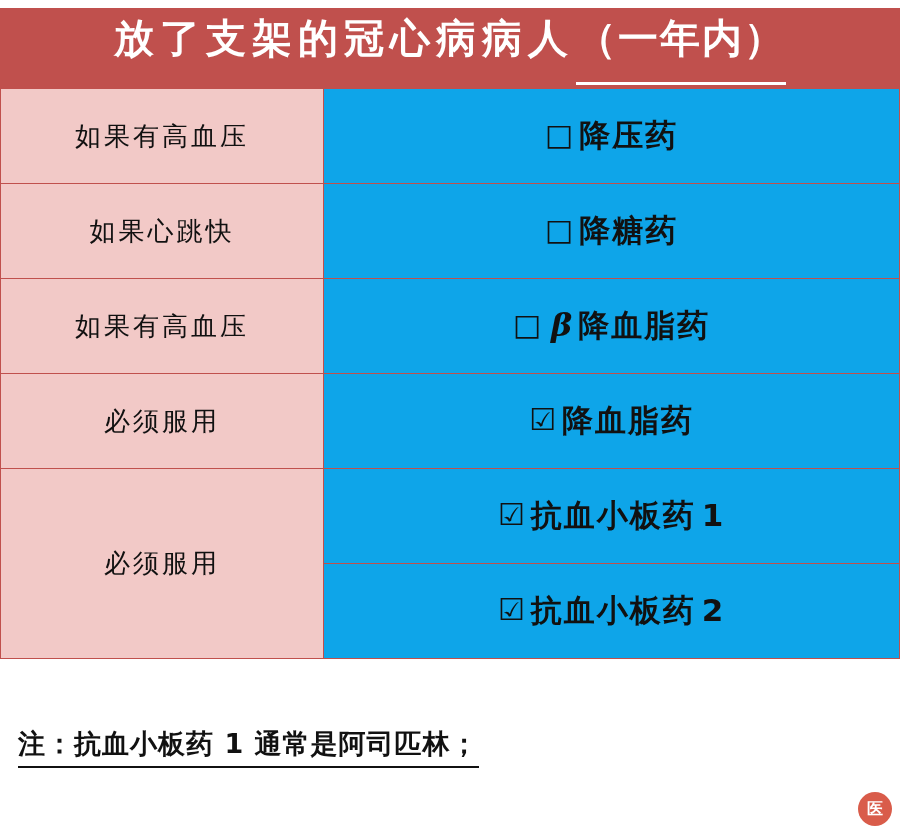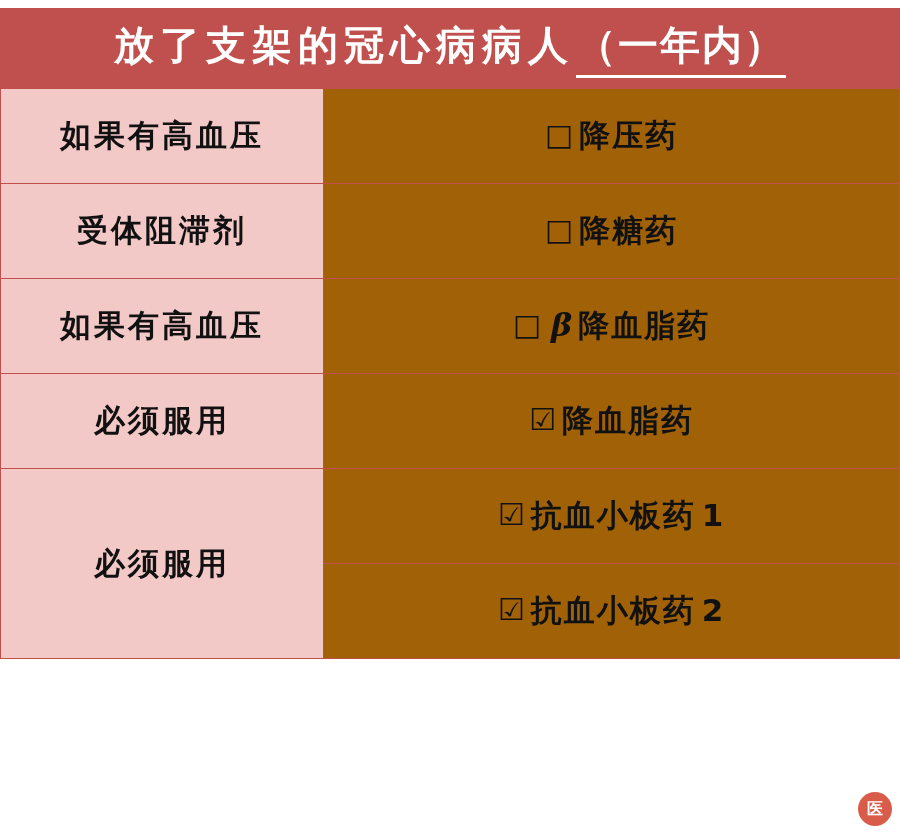--- a/index.html
+++ b/index.html
@@ -26,47 +26,47 @@
     color:#ffffff;
     font-size:40px;
     font-weight:bold;
     letter-spacing:4px;
     white-space:nowrap;
     display:flex;align-items:baseline;
   }
   .title-main{letter-spacing:6px;}
   .title-paren{
     border-bottom:3px solid #ffffff;
-    padding-bottom:2px;
+    padding-bottom:16px;
     margin-left:2px;
     letter-spacing:2px;
   }
   
   .tbl{
     position:absolute;
     left:0;top:88px;width:900px;
     border-collapse:collapse;
     table-layout:fixed;
   }
   .tbl td{
     border:1px solid #c0504d;
     padding:0;
     vertical-align:middle;
     text-align:center;
   }
   .col-left{
     width:322px;
     background:#f2c9c7;
     color:#111111;
-    font-size:31px;
-    font-weight:bold;
+    font-size:26px;
+    font-weight:normal;
     letter-spacing:3px;
   }
   .col-right{
-    background:#a16207;
+    background:#0ea5e9;
     color:#111111;
     font-size:31px;
     font-weight:bold;
     letter-spacing:2px;
   }
   .cell-h{height:94px;}
   .cell-h2{height:188px;}
   .box{
     font-family:"DejaVu Sans",sans-serif;
     font-weight:normal;
@@ -142,21 +142,21 @@
 
   <table class="tbl">
     <tbody>
       <tr>
         <td class="col-left cell-h">如果有高血压</td>
         <td class="col-right cell-h">
           <span class="box">□</span><span>降压药</span>
         </td>
       </tr>
       <tr>
-        <td class="col-left cell-h">受体阻滞剂</td>
+        <td class="col-left cell-h">如果心跳快</td>
         <td class="col-right cell-h">
           <span class="box">□</span><span>降糖药</span>
         </td>
       </tr>
       <tr>
         <td class="col-left cell-h">如果有高血压</td>
         <td class="col-right cell-h">
           <span class="box">□</span><span class="beta">β</span><span>降血脂药</span>
         </td>
       </tr>
@@ -174,19 +174,20 @@
       </tr>
       <tr>
         <td class="col-right cell-h">
           <span class="box">☑</span><span>抗血小板药</span><span class="num">2</span>
         </td>
       </tr>
     </tbody>
   </table>
 
   <div class="notes">
+    <div><span class="note-line">注：抗血小板药 1 通常是阿司匹林；</span></div>
   </div>
 
   <div class="wm">
     <div class="wm-logo">医</div>
   </div>
 
 </div>
 
 </body></html>

